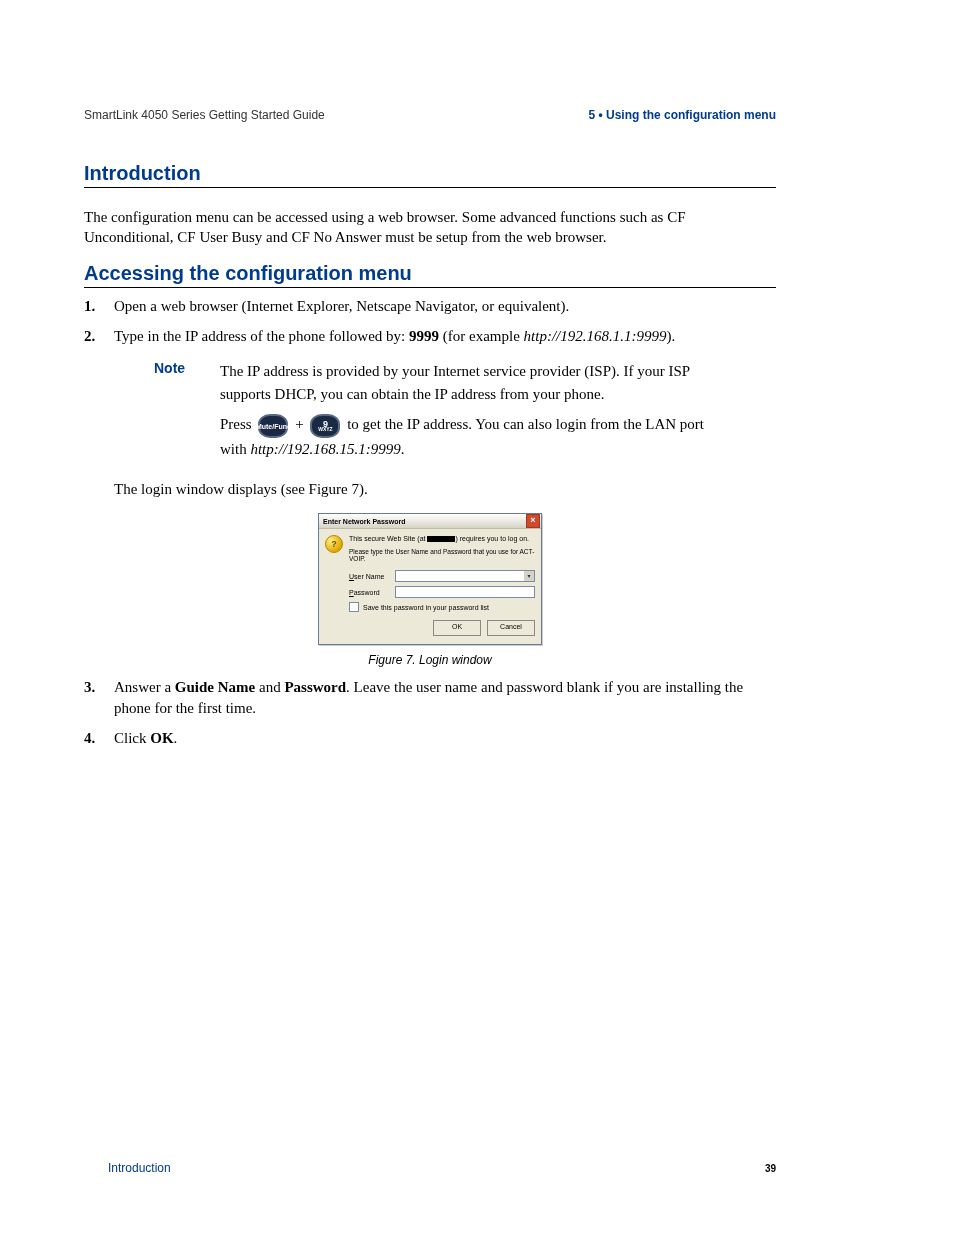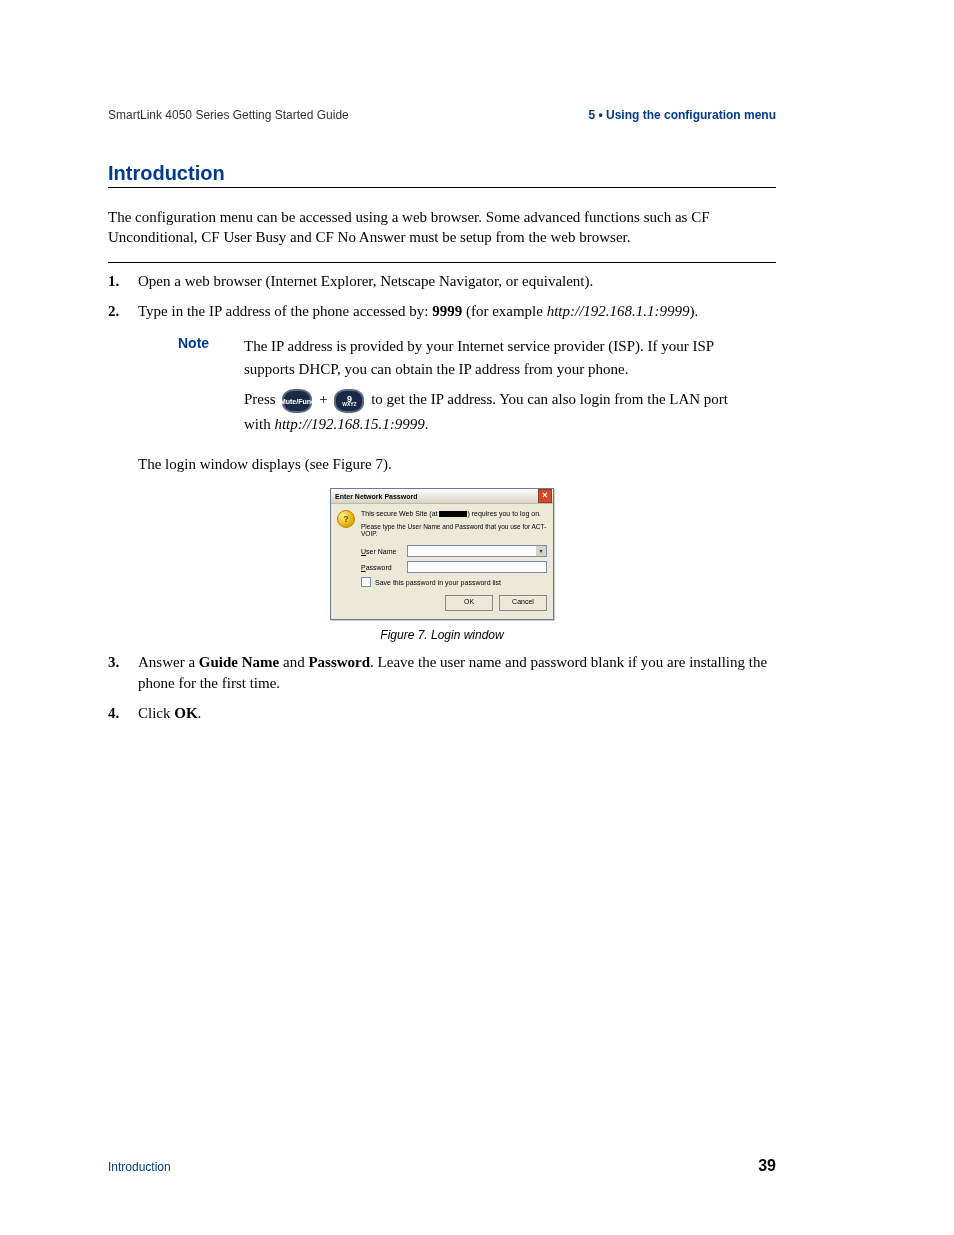--- a/index.html
+++ b/index.html
@@ -8,21 +8,21 @@
     font-family: Georgia, 'Times New Roman', serif;
     font-size: 15px;
     color: #000;
     background: #fff;
   }
   .page {
     width: 884px;
     height: 1235px;
     position: relative;
     box-sizing: border-box;
-    padding: 108px 108px 40px 108px;
+    padding: 108px 108px 40px 84px;
   }
   .running-head {
     display: flex;
     justify-content: space-between;
     font-family: Verdana, Arial, sans-serif;
     font-size: 12px;
     margin-bottom: 40px;
   }
   .running-left { color: #333; }
   .running-right { color: #003b8e; font-weight: bold; }
@@ -241,49 +241,50 @@
     position: absolute;
     left: 108px;
     right: 108px;
     bottom: 60px;
     display: flex;
     justify-content: space-between;
     align-items: baseline;
     font-family: Verdana, Arial, sans-serif;
   }
   .footer-left { color: #003b8e; font-size: 12px; }
-  .footer-right { font-weight: bold; font-size: 16px; color: #000; }
+  .footer-right { font-weight: bold; font-size: 10px; color: #000; }
 </style>
 </head>
 <body>
 
 <div class="page">
 
   <div class="running-head">
     <span class="running-left">SmartLink 4050 Series Getting Started Guide</span>
     <span class="running-right">5 • Using the configuration menu</span>
   </div>
 
   <h2 class="section-heading">Introduction</h2>
   <hr class="rule">
   <p>The configuration menu can be accessed using a web browser. Some advanced functions such as CF Unconditional, CF User Busy and CF No Answer must be setup from the web browser.</p>
 
+  <h2 class="section-heading">Accessing the configuration menu</h2>
   <hr class="rule">
 
   <ol class="steps">
 
     <li>
       <span class="num">1.</span>
       <span>Open a web browser (Internet Explorer, Netscape Navigator, or equivalent).</span>
     </li>
 
     <li>
       <span class="num">2.</span>
       <span>
-        <span>Type in the IP address of the phone accessed by: </span><span class="bold">9999</span><span> (for example </span><span class="italic">http://192.168.1.1:9999</span><span>).</span>
+        <span>Type in the IP address of the phone followed by: </span><span class="bold">9999</span><span> (for example </span><span class="italic">http://192.168.1.1:9999</span><span>).</span>
       </span>
     </li>
   </ol>
 
   <div class="note-block">
     <div class="note-label">Note</div>
     <div class="note-body">
       <span>The IP address is provided by your Internet service provider (ISP). If your ISP supports DHCP, you can obtain the IP address from your phone.</span>
       <div style="height:8px"></div>
       <span>Press </span>

